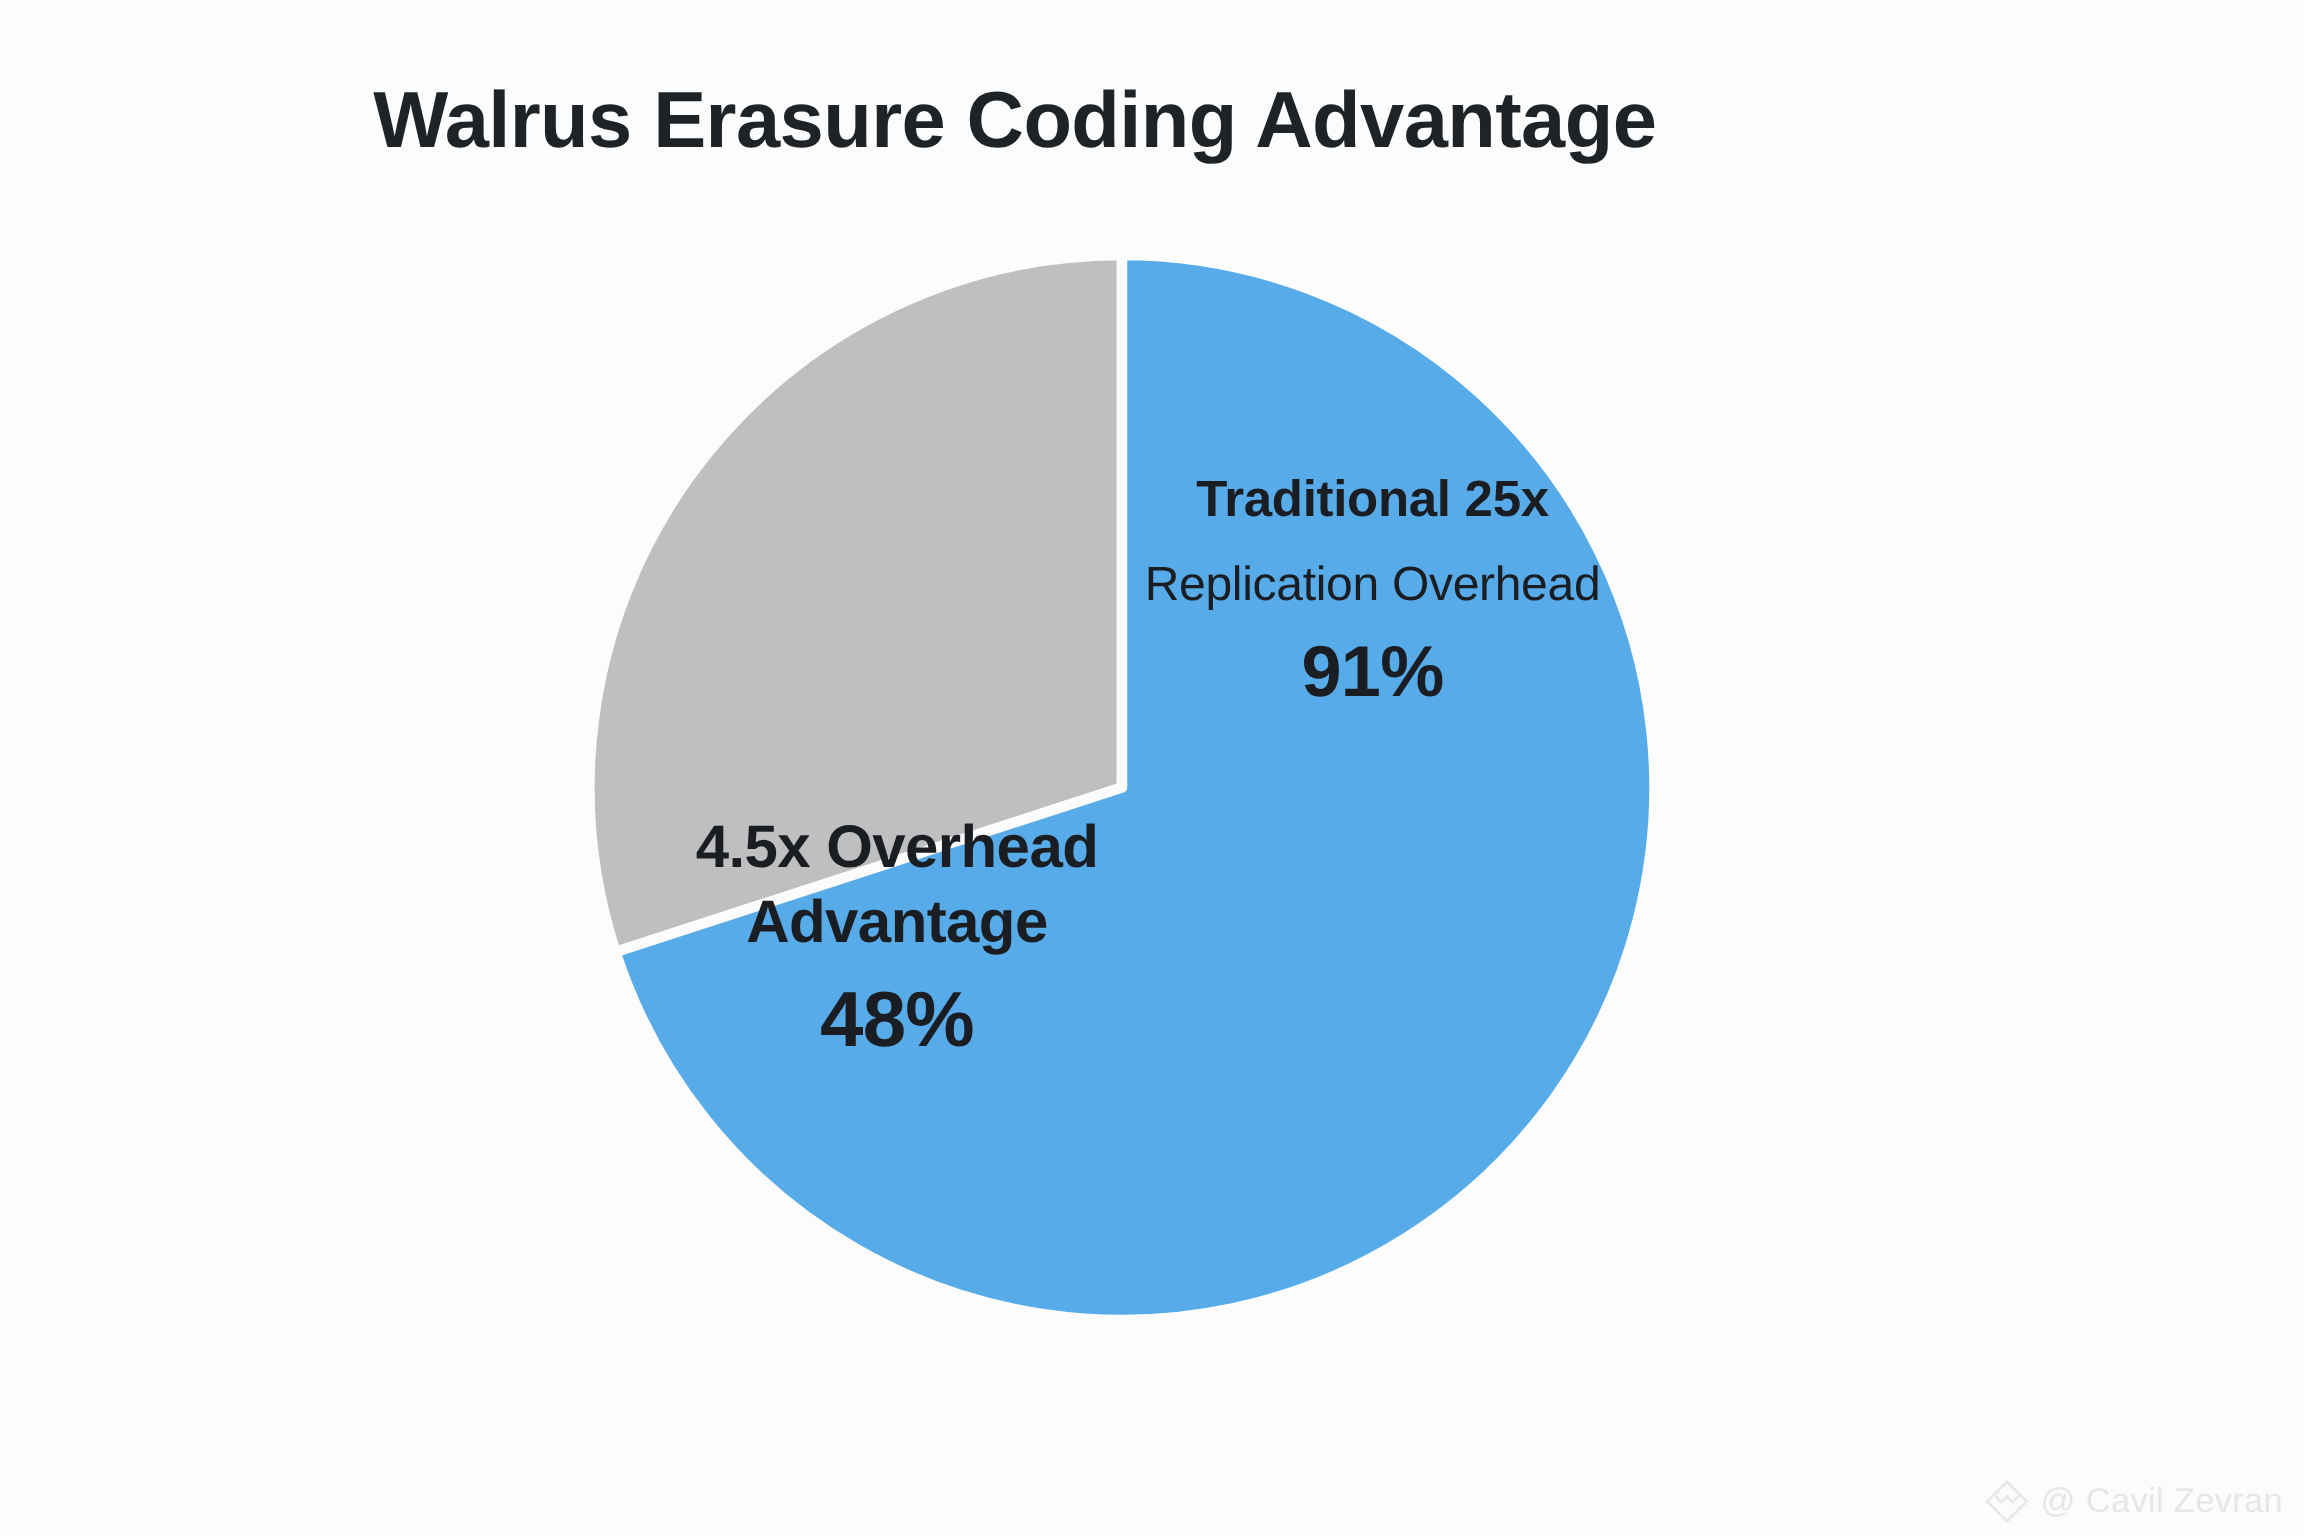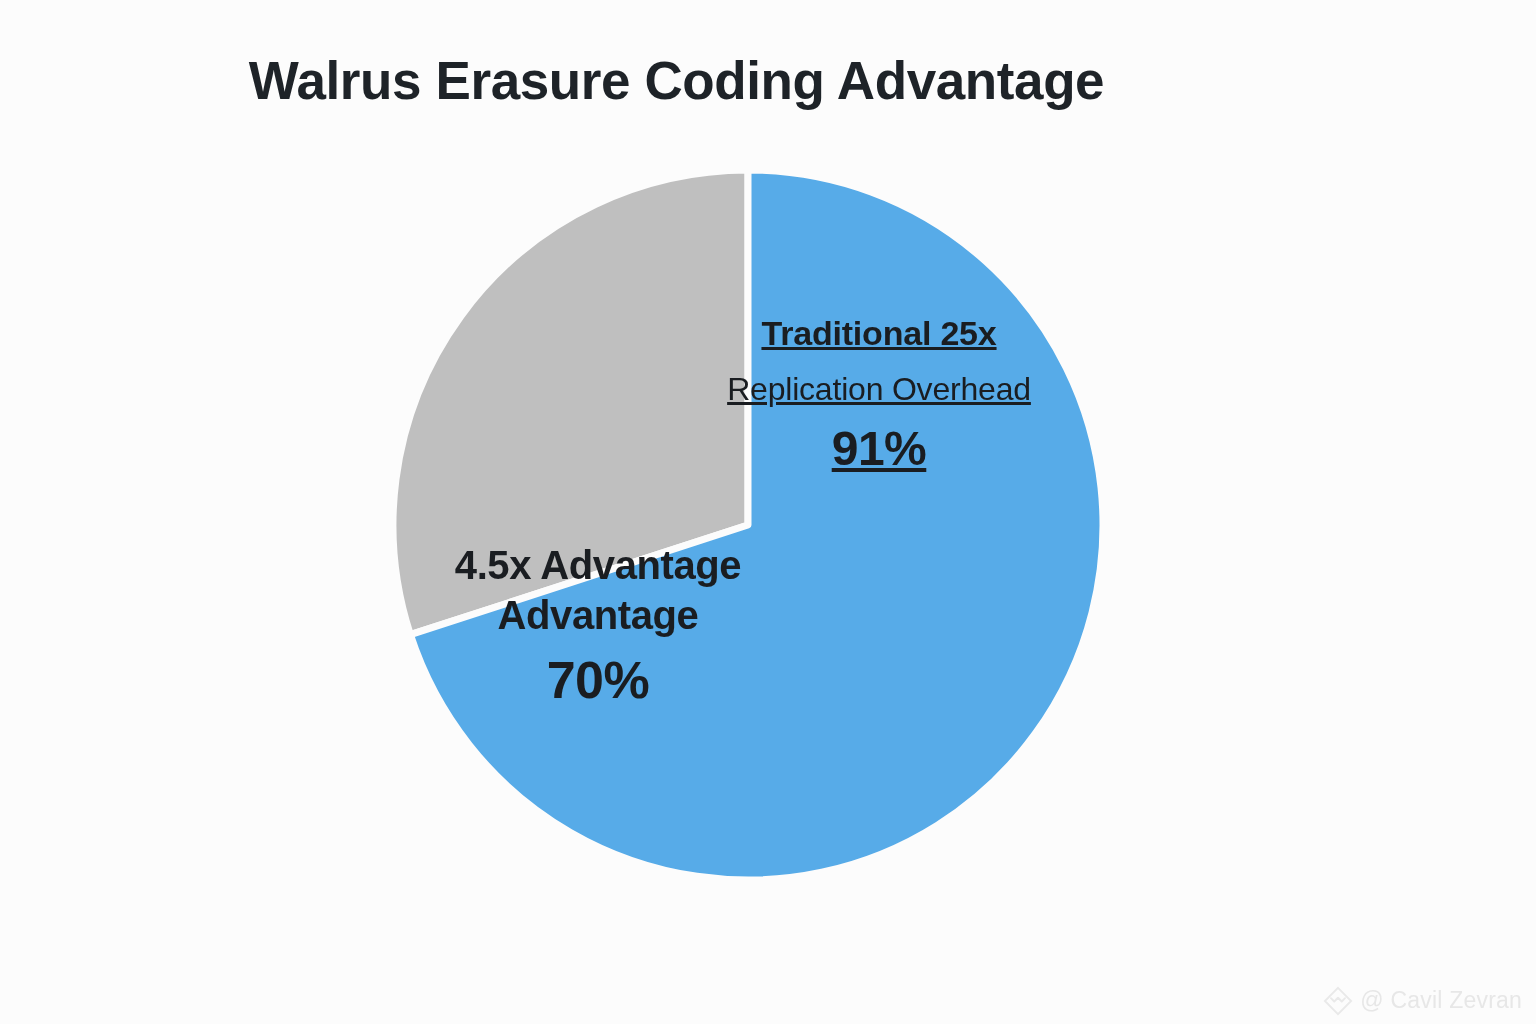--- a/index.html
+++ b/index.html
@@ -56,24 +56,23 @@
     color: #1a1d21;
     white-space: nowrap;
     line-height: 1.18;
   }
   .slice-label .ln {
     display: block;
   }
 
   
   .label-gray {
-    left: 677px;
+    left: 713px;
     top: 313px;
     width: 404px;
-    text-decoration: underline;
   }
   .label-gray .ln-1 {
     font-size: 34px;
     font-weight: bold;
     letter-spacing: -0.2px;
   }
   .label-gray .ln-2 {
     font-size: 32px;
     font-weight: normal;
     letter-spacing: -0.2px;
@@ -149,23 +148,23 @@
     </svg>
   </div>
 
   <div class="slice-label label-gray">
     <span class="ln ln-1">Traditional 25x</span>
     <span class="ln ln-2">Replication Overhead</span>
     <span class="ln pct">91%</span>
   </div>
 
   <div class="slice-label label-blue">
-    <span class="ln ln-1">4.5x Advantage</span>
+    <span class="ln ln-1">4.5x Overhead</span>
     <span class="ln ln-2">Advantage</span>
-    <span class="ln pct">70%</span>
+    <span class="ln pct">48%</span>
   </div>
 
   <div class="watermark">
     <svg class="wm-logo" viewBox="0 0 32 32" xmlns="http://www.w3.org/2000/svg">
       <path d="M16 2 L30 16 L16 30 L2 16 Z" fill="none" stroke="#e9e9e9" stroke-width="2"></path>
       <path d="M8.5 13 L12 16.5 L16 12.5 L20 16.5 L23.5 13" fill="none" stroke="#e9e9e9" stroke-width="2" stroke-linecap="round" stroke-linejoin="round"></path>
     </svg>
     <span class="wm-text">@ Cavil Zevran</span>
   </div>
 

